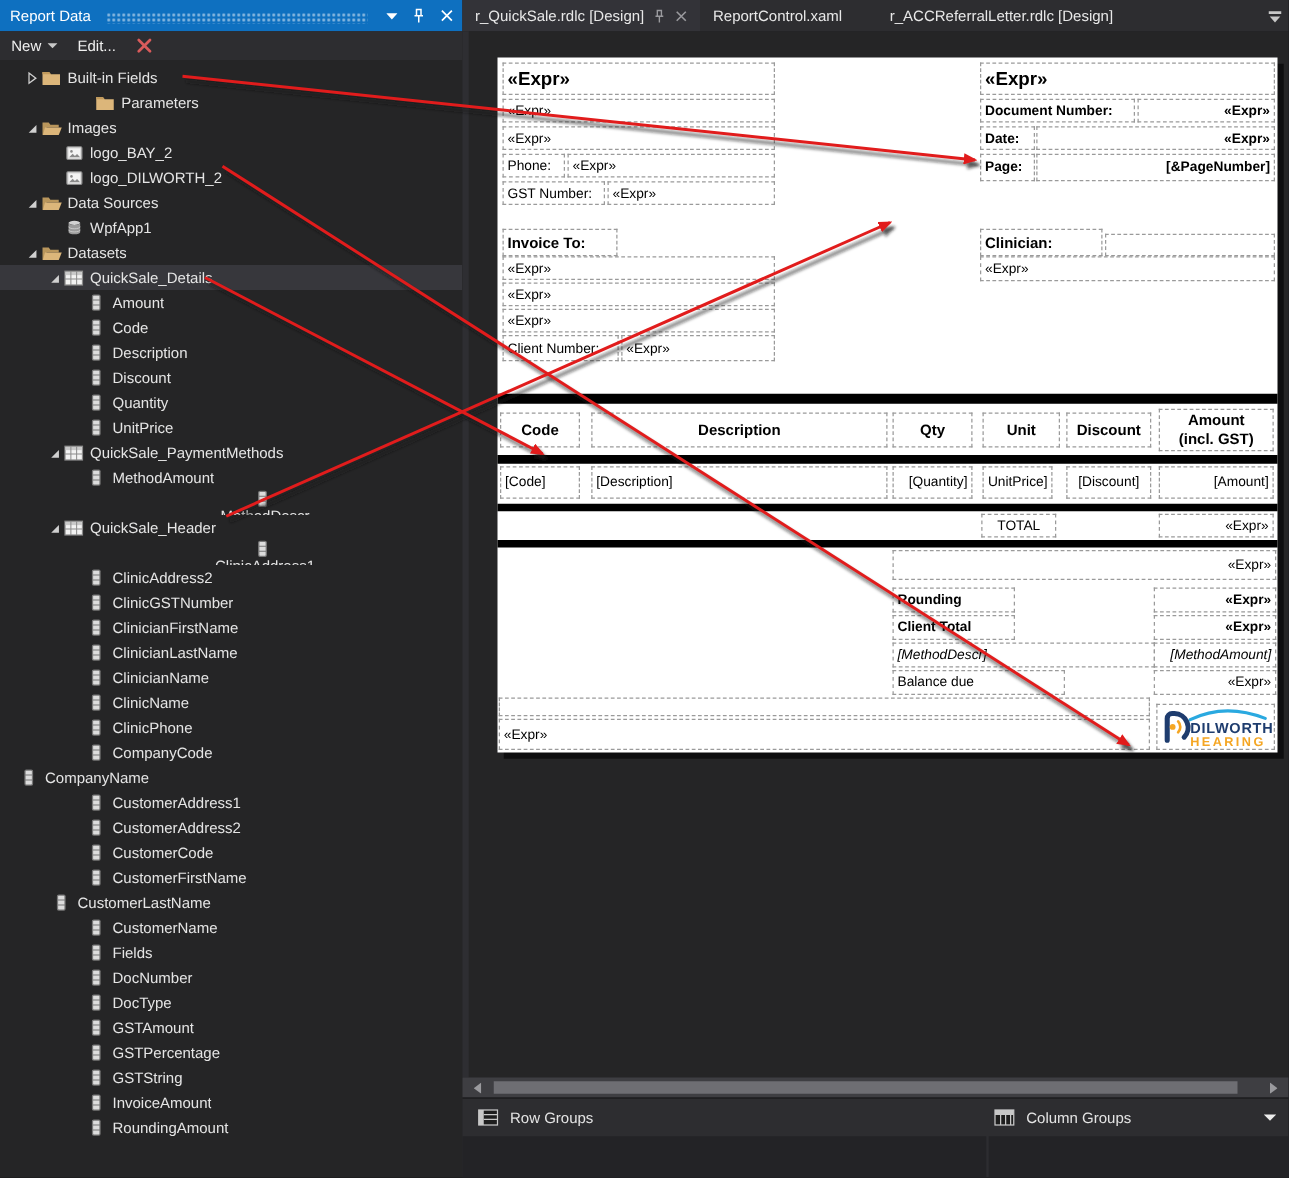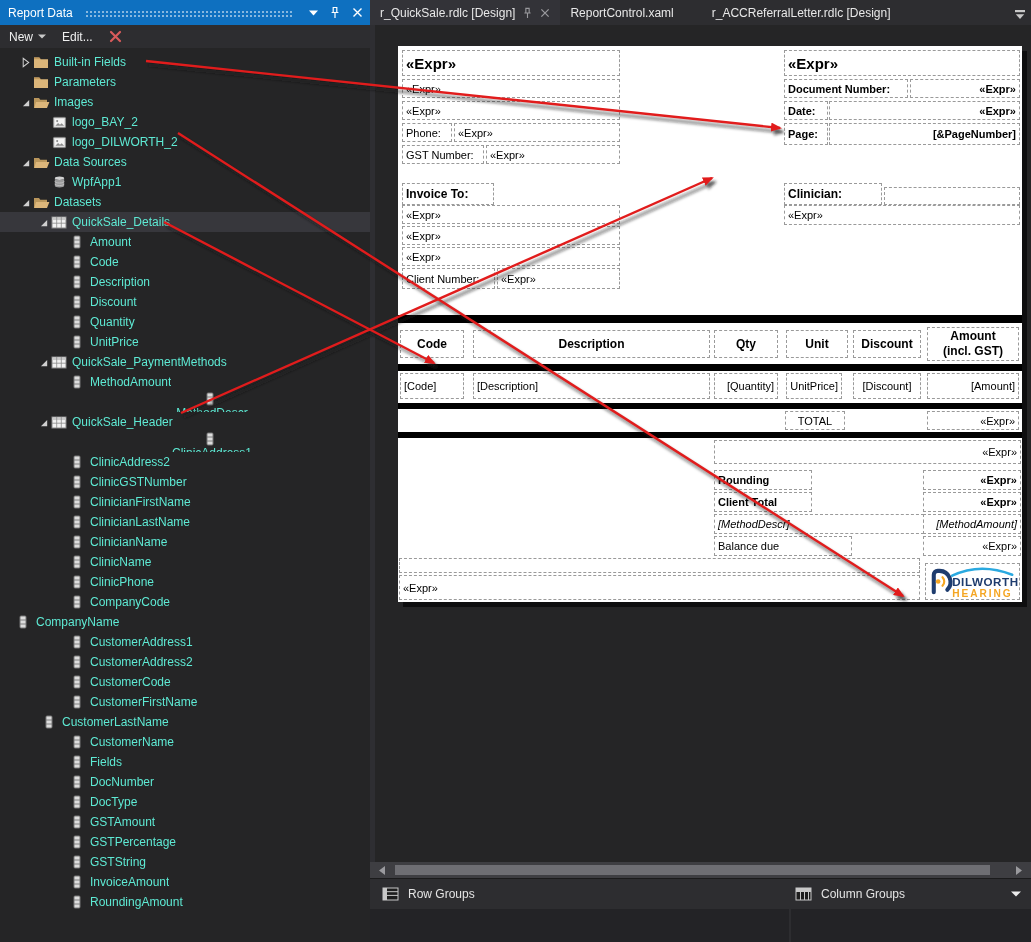--- a/index.html
+++ b/index.html
@@ -9,21 +9,21 @@
   .leftpanel{position:absolute;left:0;top:0;width:370px;height:942px;background:#252526;}
   .ptitle{height:25px;background:#0e70c0;display:flex;align-items:center;padding-left:8px;}
   .ptitle .t{color:#fff;font-size:12px;white-space:nowrap;}
   .pdots{flex:1;height:9px;margin:3px 10px 0 12px;
          background-image:radial-gradient(rgba(255,255,255,.5) 1px, transparent 1.3px);
          background-size:4px 4px;}
   .picon{width:18px;height:18px;display:flex;align-items:center;justify-content:center;margin-right:4px;cursor:pointer;}
   .toolbar{height:23px;background:#2d2d30;display:flex;align-items:center;padding-left:9px;color:#f0f0f0;font-size:12px;}
   .tbtn{display:flex;align-items:center;gap:5px;margin-right:16px;cursor:pointer;}
   .tree{position:absolute;left:0;right:0;top:48px;bottom:0;overflow:hidden;padding-top:4px;background:#252526;}
-  .trow{height:20px;display:flex;align-items:center;color:#5eead4;font-size:12px;white-space:nowrap;cursor:pointer;}
+  .trow{height:20px;display:flex;align-items:center;color:#e5e5e5;font-size:12px;white-space:nowrap;cursor:pointer;}
   .trow.sel{background:#37373c;}
   .texp{width:14px;display:inline-flex;justify-content:center;align-items:center;flex:none;}
   .tico{width:18px;display:inline-flex;justify-content:center;align-items:center;flex:none;margin-right:4px;}
   .tlab{overflow:hidden;}
   
   .tabbar{position:absolute;left:370px;top:0;width:661px;height:25px;background:#2d2d30;display:flex;align-items:center;}
   .tab{display:flex;align-items:center;height:25px;padding:0 10px;color:#e8e8e8;font-size:12px;white-space:nowrap;cursor:pointer;}
   .tab.active{background:#333338;}
   .tab .ticon{margin-left:7px;display:inline-flex;cursor:pointer;}
   .tabmenu{position:absolute;right:5px;top:6px;cursor:pointer;}
@@ -99,21 +99,21 @@
             </svg>
           </span>
           <span class="tico">
             <svg width="16" height="13" viewBox="0 0 16 13">
               <path d="M1 1.5h5.3l1.4 1.8H15V12H1z" fill="#dcb67a"></path>
               <path d="M1 1.5h5.3l1.4 1.8H1z" fill="#c19a5c"></path>
             </svg>
           </span>
           <span class="tlab">Built-in Fields</span>
         </div>
-        <div class="trow" style="padding-left: 18px;">
+        <div class="trow" style="padding-left: 18px; margin-left: 43px;">
           <span class="texp"></span>
           <span class="tico">
             <svg width="16" height="13" viewBox="0 0 16 13">
               <path d="M1 1.5h5.3l1.4 1.8H15V12H1z" fill="#dcb67a"></path>
               <path d="M1 1.5h5.3l1.4 1.8H1z" fill="#c19a5c"></path>
             </svg>
           </span>
           <span class="tlab">Parameters</span>
         </div>
         <div class="trow" style="padding-left: 18px;">

